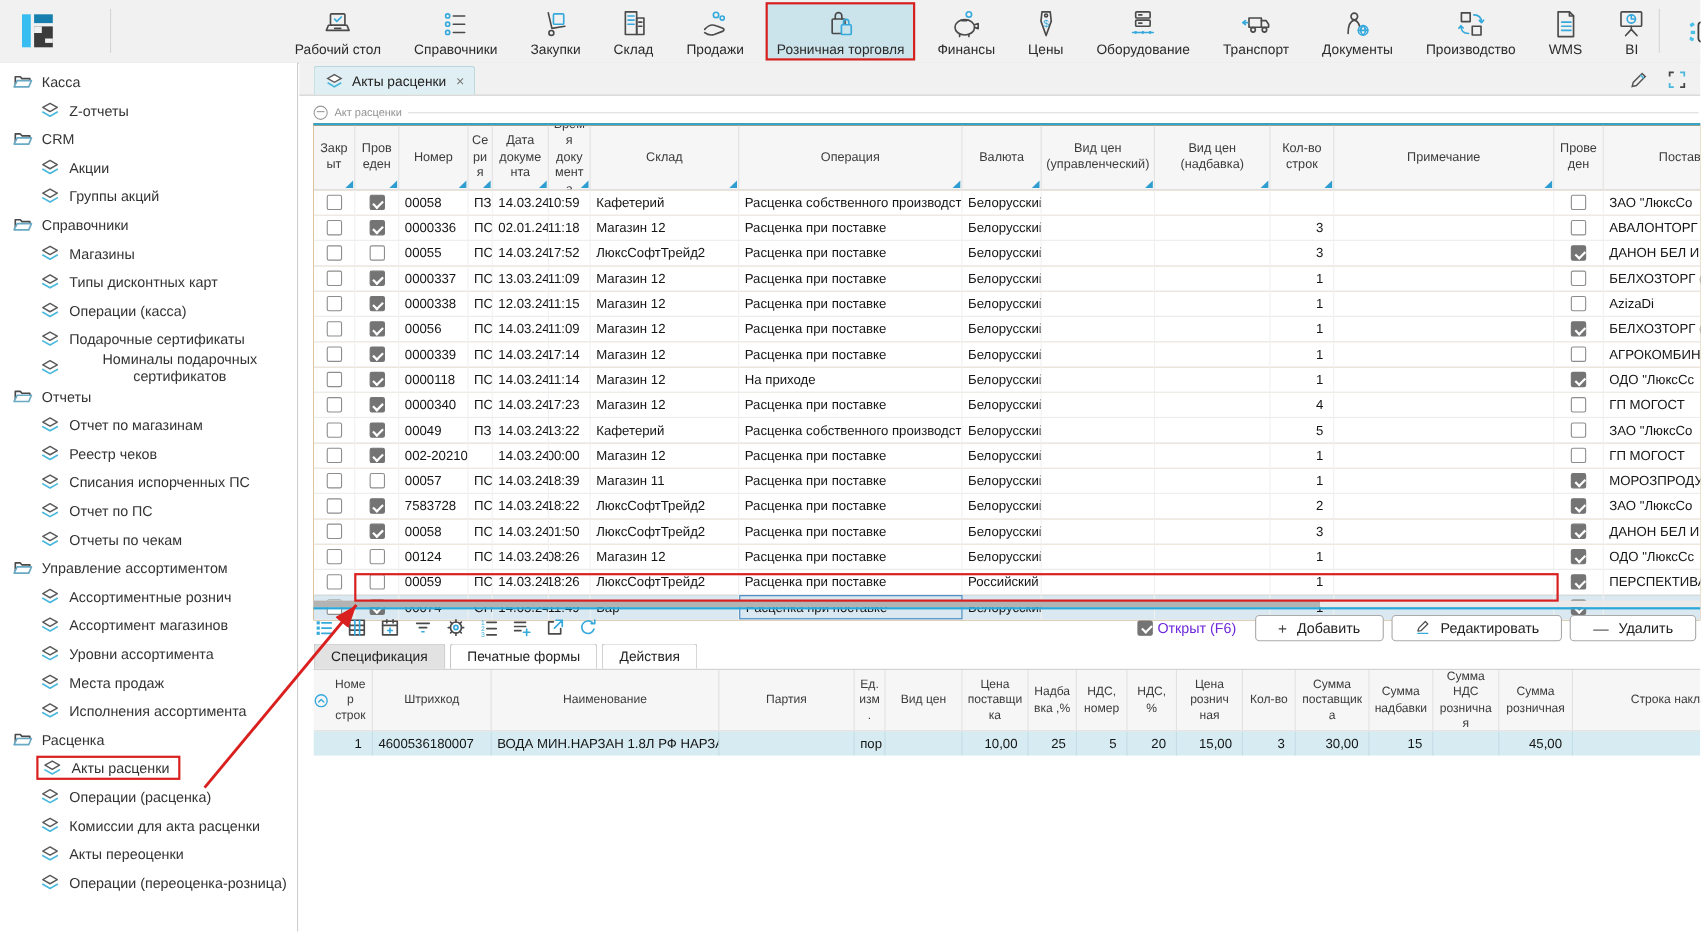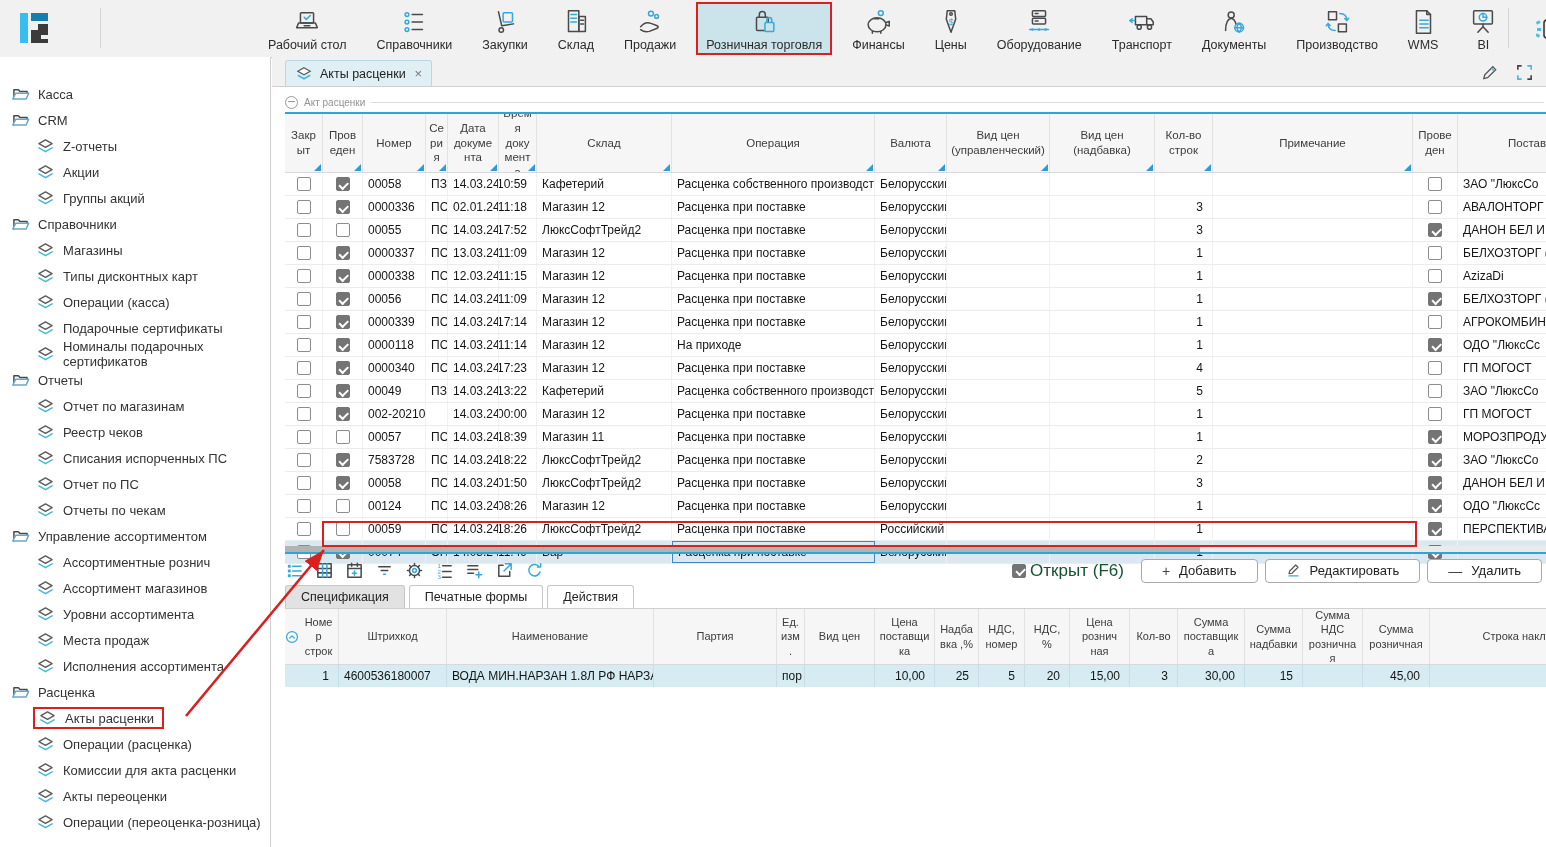--- a/index.html
+++ b/index.html
@@ -15,21 +15,21 @@
   .tb-sep{position:absolute;top:8px;height:40px;border-left:1px solid #d5d5d5;}
   #tbItems{position:absolute;left:258px;top:2px;display:flex;align-items:stretch;gap:10px;height:53px;}
   .tb-item{display:flex;flex-direction:column;align-items:center;justify-content:flex-start;
            padding:3px 8px 0 8px;cursor:pointer;border:2px solid transparent;}
   .tb-item .tb-label{font-size:12.5px;color:#2b2b2b;margin-top:1px;white-space:nowrap;}
   .tb-hl{background:#cbe3ea;border:2px solid #d9201f;}
   #tbTrail{position:absolute;left:1536px;top:18px;}
 
   
   #sidebar{position:absolute;left:0;top:57px;width:271px;bottom:0;background:#fff;
-           border-right:1px solid #cfcfcf;padding-top:24px;box-sizing:border-box;overflow:hidden;}
+           border-right:1px solid #cfcfcf;padding-top:4px;box-sizing:border-box;overflow:hidden;text-align:center;}
   .tree-item{height:26px;display:flex;align-items:center;font-size:13px;color:#333;cursor:pointer;}
   .tree-item.folder{padding-left:11px;}
   .tree-item.leaf{padding-left:36px;}
   .tree-item .wrap{display:inline-flex;align-items:center;gap:8px;padding:2px 6px 2px 0;}
   .tree-item.hl .wrap{border:2px solid #d9201f;padding:1px 8px 1px 3px;margin-left:-3px;}
 
   
   #main{position:absolute;left:272px;top:57px;right:0;bottom:0;background:#fff;overflow:hidden;}
   #tabbar{position:relative;height:29px;background:#f1f1f1;border-bottom:1px solid #d0d0d0;}
   #tab-acts{position:absolute;left:13px;top:3px;height:26px;box-sizing:border-box;background:#e0eff3;
@@ -68,21 +68,21 @@
       border-left:2px solid #fff;border-bottom:2px solid #fff;transform:rotate(-45deg);}
 
   #hscroll{position:absolute;left:13px;top:489px;width:1261px;height:6px;background:#eaeaea;}
   #hthumb{position:absolute;left:0;top:0;width:915px;height:6px;background:#b3b3b3;}
   #tblBottom{position:absolute;left:13px;top:495px;width:1261px;border-top:2px solid #2aa7d8;}
 
   
   #midbar{position:absolute;left:13px;right:4px;top:500px;height:27px;display:flex;align-items:center;}
   #midIcons{display:flex;gap:11px;align-items:center;}
   #midbar .spacer{flex:1;}
-  #openChk{display:flex;align-items:center;gap:4px;font-size:17px;color:#14532d;margin-right:10px;}
+  #openChk{display:flex;align-items:center;gap:4px;font-size:13px;color:#6d28d9;margin-right:10px;}
   .btn{height:24px;box-sizing:border-box;border:1px solid #a9a9a9;border-radius:4px;background:#fff;
        display:flex;align-items:center;gap:9px;padding:0 20px;font-size:13px;color:#222;
        margin-left:7px;cursor:pointer;}
   .btn .glyph{font-size:14px;color:#444;}
 
   
   #dtabs{position:absolute;left:13px;top:528px;display:flex;gap:4px;}
   .dtab{height:23px;box-sizing:border-box;padding:0 15px;border:1px solid #c7c7c7;border-bottom:none;
         border-radius:3px 3px 0 0;display:flex;align-items:center;font-size:12.5px;background:#fff;
         color:#222;cursor:pointer;}
@@ -296,40 +296,40 @@
       <span class="wrap">
         <span class="icon">
           <svg width="19" height="16" viewBox="0 0 20 17" stroke-width="1.6" fill="none" stroke-linecap="round" stroke-linejoin="round">
             <path d="M3 13.5 V4 h4.8 l1.6 1.8 H17 v2" stroke="#4a4a4a"></path>
             <path d="M1.8 13.8 L4.8 7.8 H18.6 l-2.6 6 Z" fill="#fff" stroke="#6aa9c4"></path>
           </svg>
         </span>
         <span>Касса</span>
       </span>
     </div>
+    <div class="tree-item leaf">
+      <span class="wrap">
+        <span class="icon">
+          <svg width="19" height="16" viewBox="0 0 20 17" stroke-width="1.6" fill="none" stroke-linecap="round" stroke-linejoin="round">
+            <path d="M3 10.5 L10 14.5 L17 10.5" stroke="#49b8dc"></path>
+            <path d="M10 2 L17 6 L10 10 L3 6 Z" fill="#fff" stroke="#5a5a5a" stroke-width="1.4"></path>
+          </svg>
+        </span>
+        <span>Z-отчеты</span>
+      </span>
+    </div>
     <div class="tree-item folder">
       <span class="wrap">
         <span class="icon">
           <svg width="19" height="16" viewBox="0 0 20 17" stroke-width="1.6" fill="none" stroke-linecap="round" stroke-linejoin="round">
             <path d="M3 13.5 V4 h4.8 l1.6 1.8 H17 v2" stroke="#4a4a4a"></path>
             <path d="M1.8 13.8 L4.8 7.8 H18.6 l-2.6 6 Z" fill="#fff" stroke="#6aa9c4"></path>
           </svg>
         </span>
         <span>CRM</span>
-      </span>
-    </div>
-    <div class="tree-item leaf">
-      <span class="wrap">
-        <span class="icon">
-          <svg width="19" height="16" viewBox="0 0 20 17" stroke-width="1.6" fill="none" stroke-linecap="round" stroke-linejoin="round">
-            <path d="M3 10.5 L10 14.5 L17 10.5" stroke="#49b8dc"></path>
-            <path d="M10 2 L17 6 L10 10 L3 6 Z" fill="#fff" stroke="#5a5a5a" stroke-width="1.4"></path>
-          </svg>
-        </span>
-        <span>Z-отчеты</span>
       </span>
     </div>
     <div class="tree-item leaf">
       <span class="wrap">
         <span class="icon">
           <svg width="19" height="16" viewBox="0 0 20 17" stroke-width="1.6" fill="none" stroke-linecap="round" stroke-linejoin="round">
             <path d="M3 10.5 L10 14.5 L17 10.5" stroke="#49b8dc"></path>
             <path d="M10 2 L17 6 L10 10 L3 6 Z" fill="#fff" stroke="#5a5a5a" stroke-width="1.4"></path>
           </svg>
         </span>

